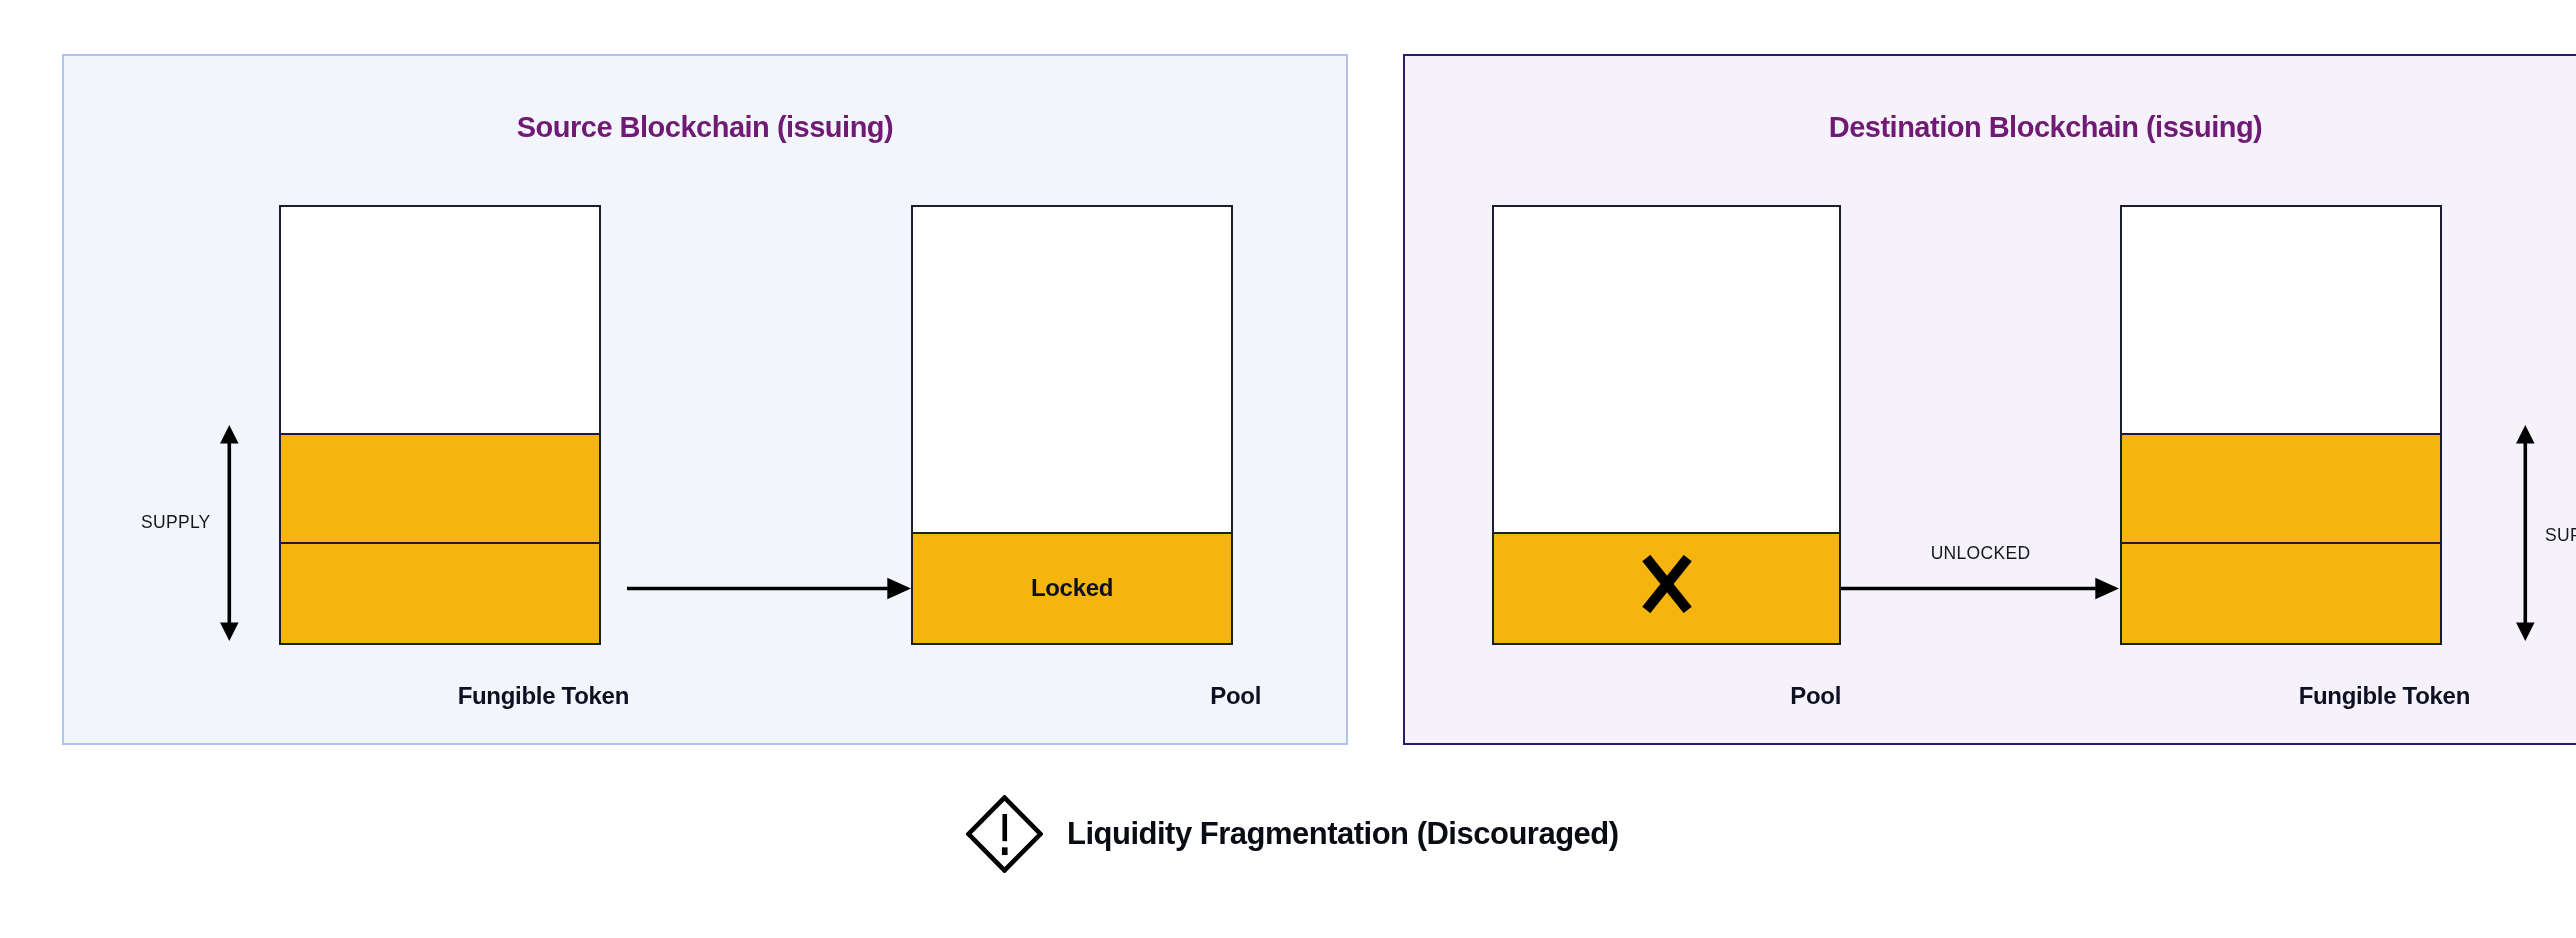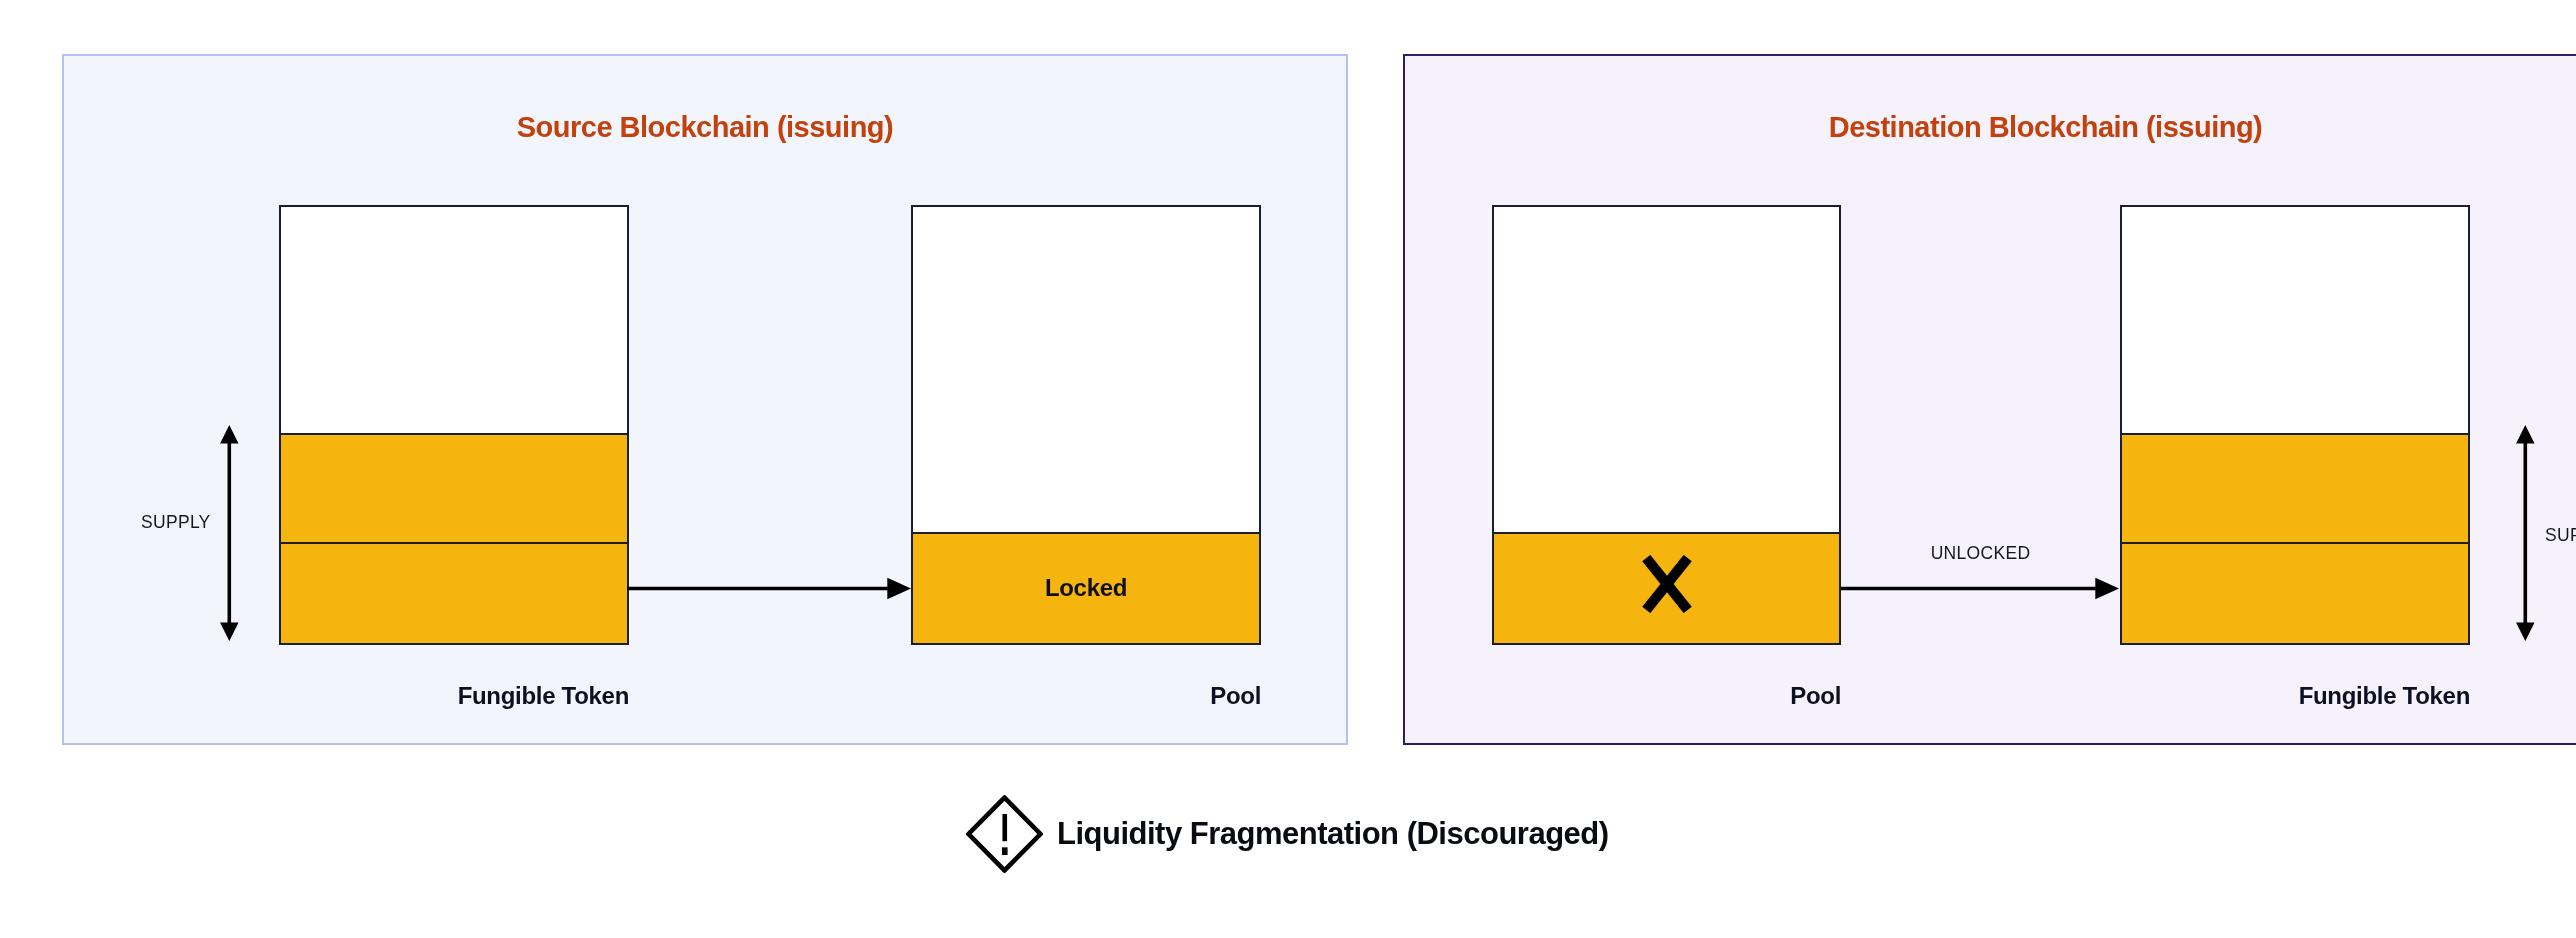--- a/index.html
+++ b/index.html
@@ -22,26 +22,26 @@
   }
   .panel.destination {
     left: 1403px; width: 1285px;
     background: #f5f2fb;
     border: 2.1px solid #2f1b6b;
   }
   .panel-title {
     position: absolute; top: 55px; left: 0; right: 0;
     text-align: center;
     font-size: 29px; font-weight: 600; letter-spacing: -0.5px;
-    color: #c2410c;
+    color: #701a75;
   }
 
   
   .bar {
-    position: absolute; top: 149px; height: 440px; width: 350px;
+    position: absolute; top: 149px; height: 440px; width: 322px;
     box-sizing: border-box;
     background: #ffffff;
     border: 2.1px solid #1a1f2d;
   }
   .seg {
     position: absolute; left: 0; right: 0;
     box-sizing: border-box;
     background: #f5b40e;
     border-top: 2.1px solid #1a1f2d;
   }
@@ -72,21 +72,21 @@
     color: #15181f;
   }
 
   
   .abs { position: absolute; }
   svg { display: block; }
 
   
   .caption-row {
     position: absolute; left: 966px; top: 795px; height: 78px;
-    display: flex; align-items: center; gap: 14px;
+    display: flex; align-items: center; gap: 24px;
   }
   .caption-text {
     font-size: 31px; font-weight: 700; letter-spacing: -0.5px;
     color: #0a0c14; white-space: nowrap;
   }
 </style>
 </head>
 <body>
 
 <div class="canvas">

